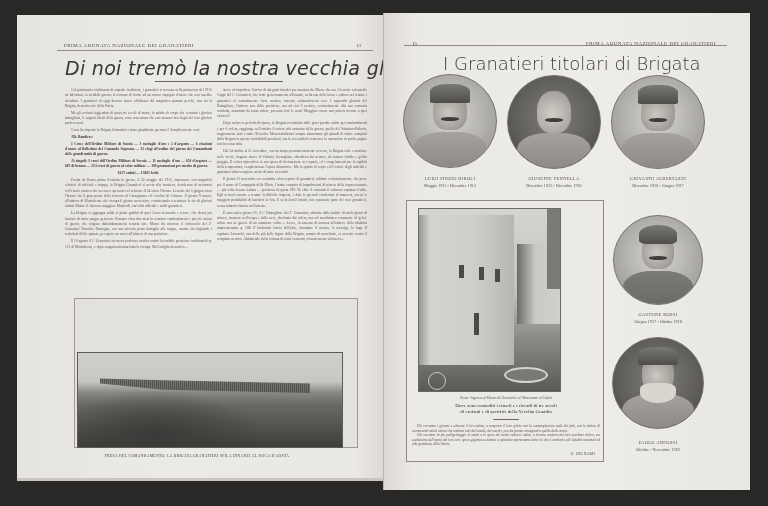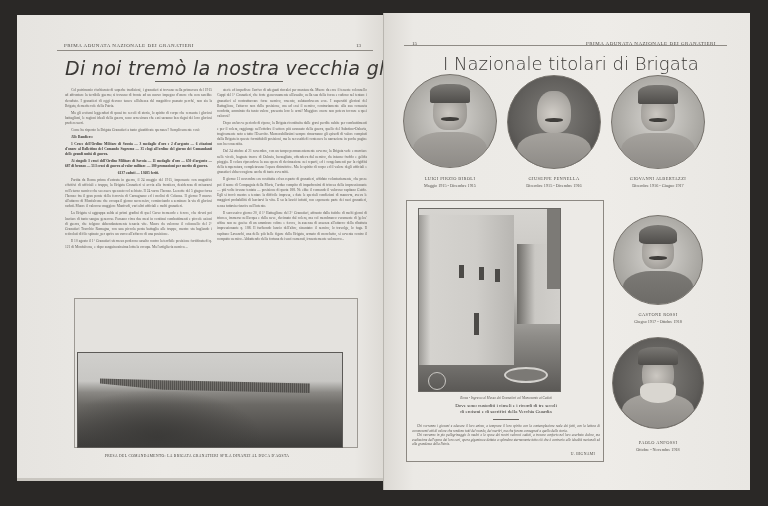--- a/index.html
+++ b/index.html
@@ -121,21 +121,21 @@
     <div class="battle-caption" style="left:30px; top:439px;">Presa del Comandamento: la Brigata Granatieri sfila dinanzi al Duca d'Aosta</div>
   </div>
 
   <div class="gutter"></div>
 
   <div class="page page-right">
     <div class="folio" style="left:28px; top:28px;">15</div>
     <div class="running-head" style="left:202px; top:28px;">Prima Adunata Nazionale dei Granatieri</div>
     <div class="rule" style="left:20px; top:32px; width:323px;"></div>
 
-    <div class="headline-right" style="left:59px; top:40px;">I Nazionale titolari di Brigata</div>
+    <div class="headline-right" style="left:59px; top:40px;">I Granatieri titolari di Brigata</div>
 
     <div class="portrait" style="left:19px; top:61px; width:94px; height:94px;">
       <div class="body"></div>
       <div class="head"></div>
       <div class="cap"></div>
       <div class="mustache"></div>
     </div>
     <div class="pname" style="left:14px; top:163px; width:104px;">Luigi Pirzio Biroli</div>
     <div class="pdates" style="left:10px; top:170px; width:112px;">Maggio 1915 - Dicembre 1915</div>
 

